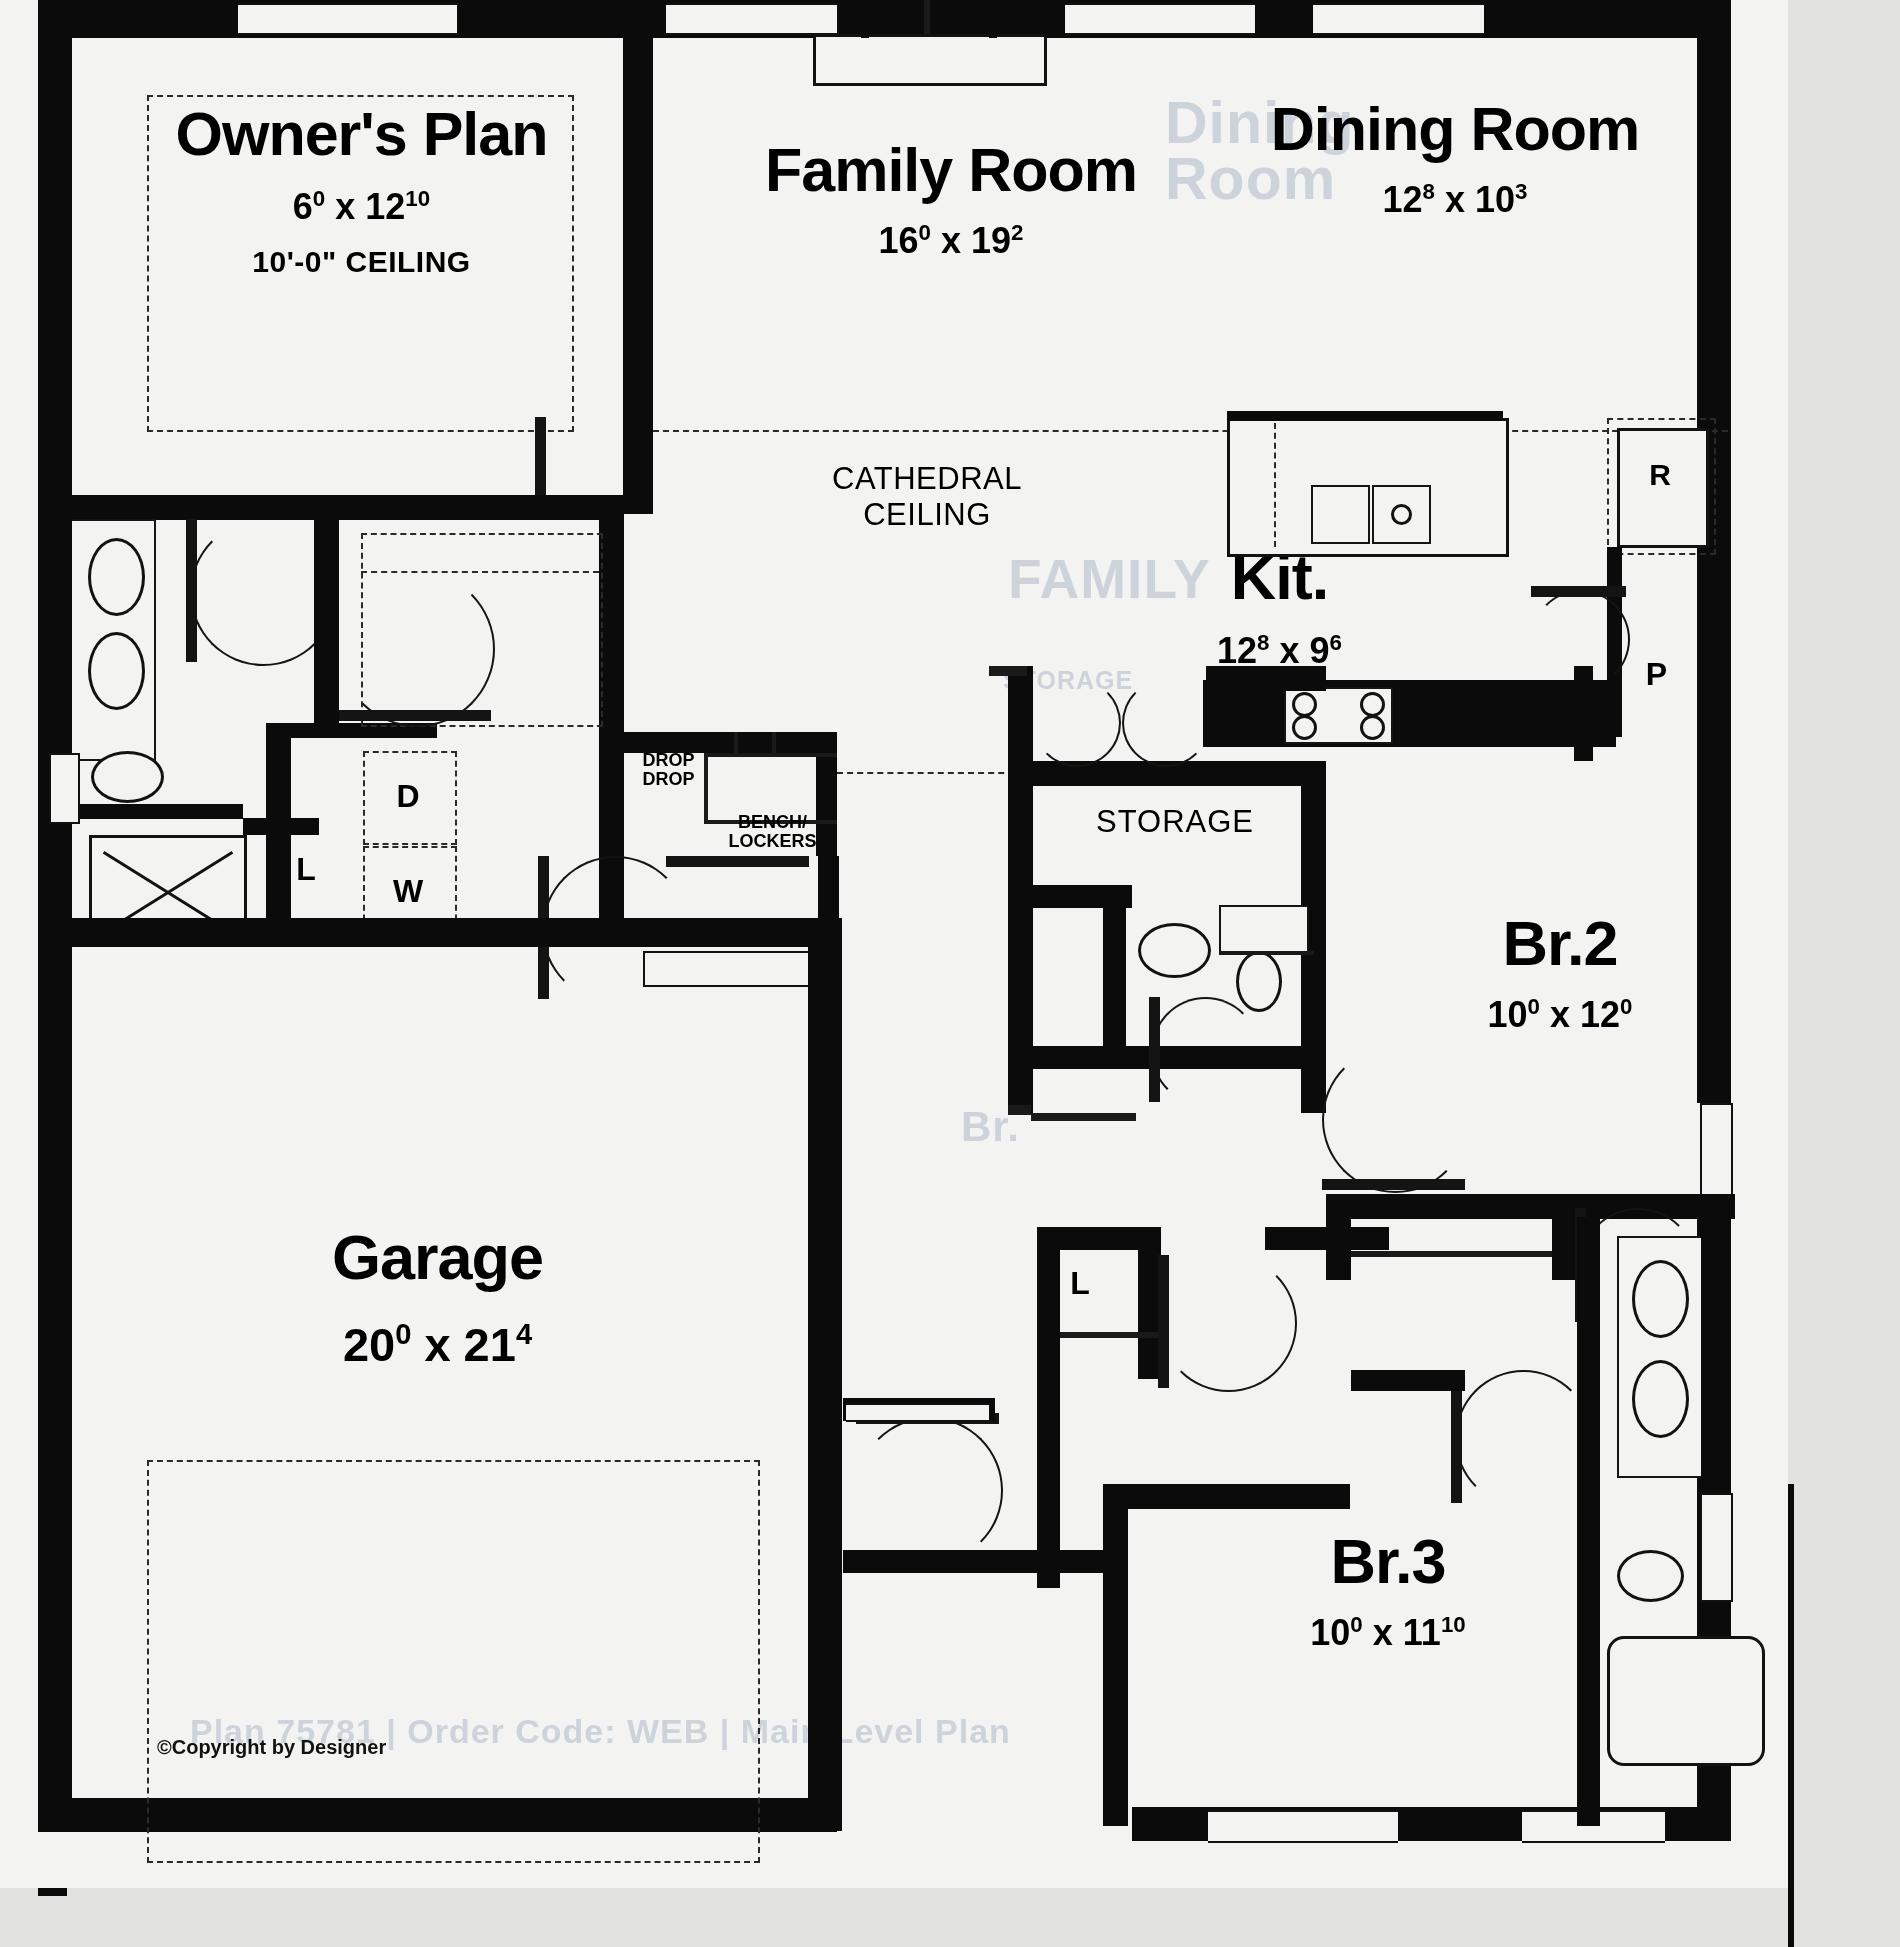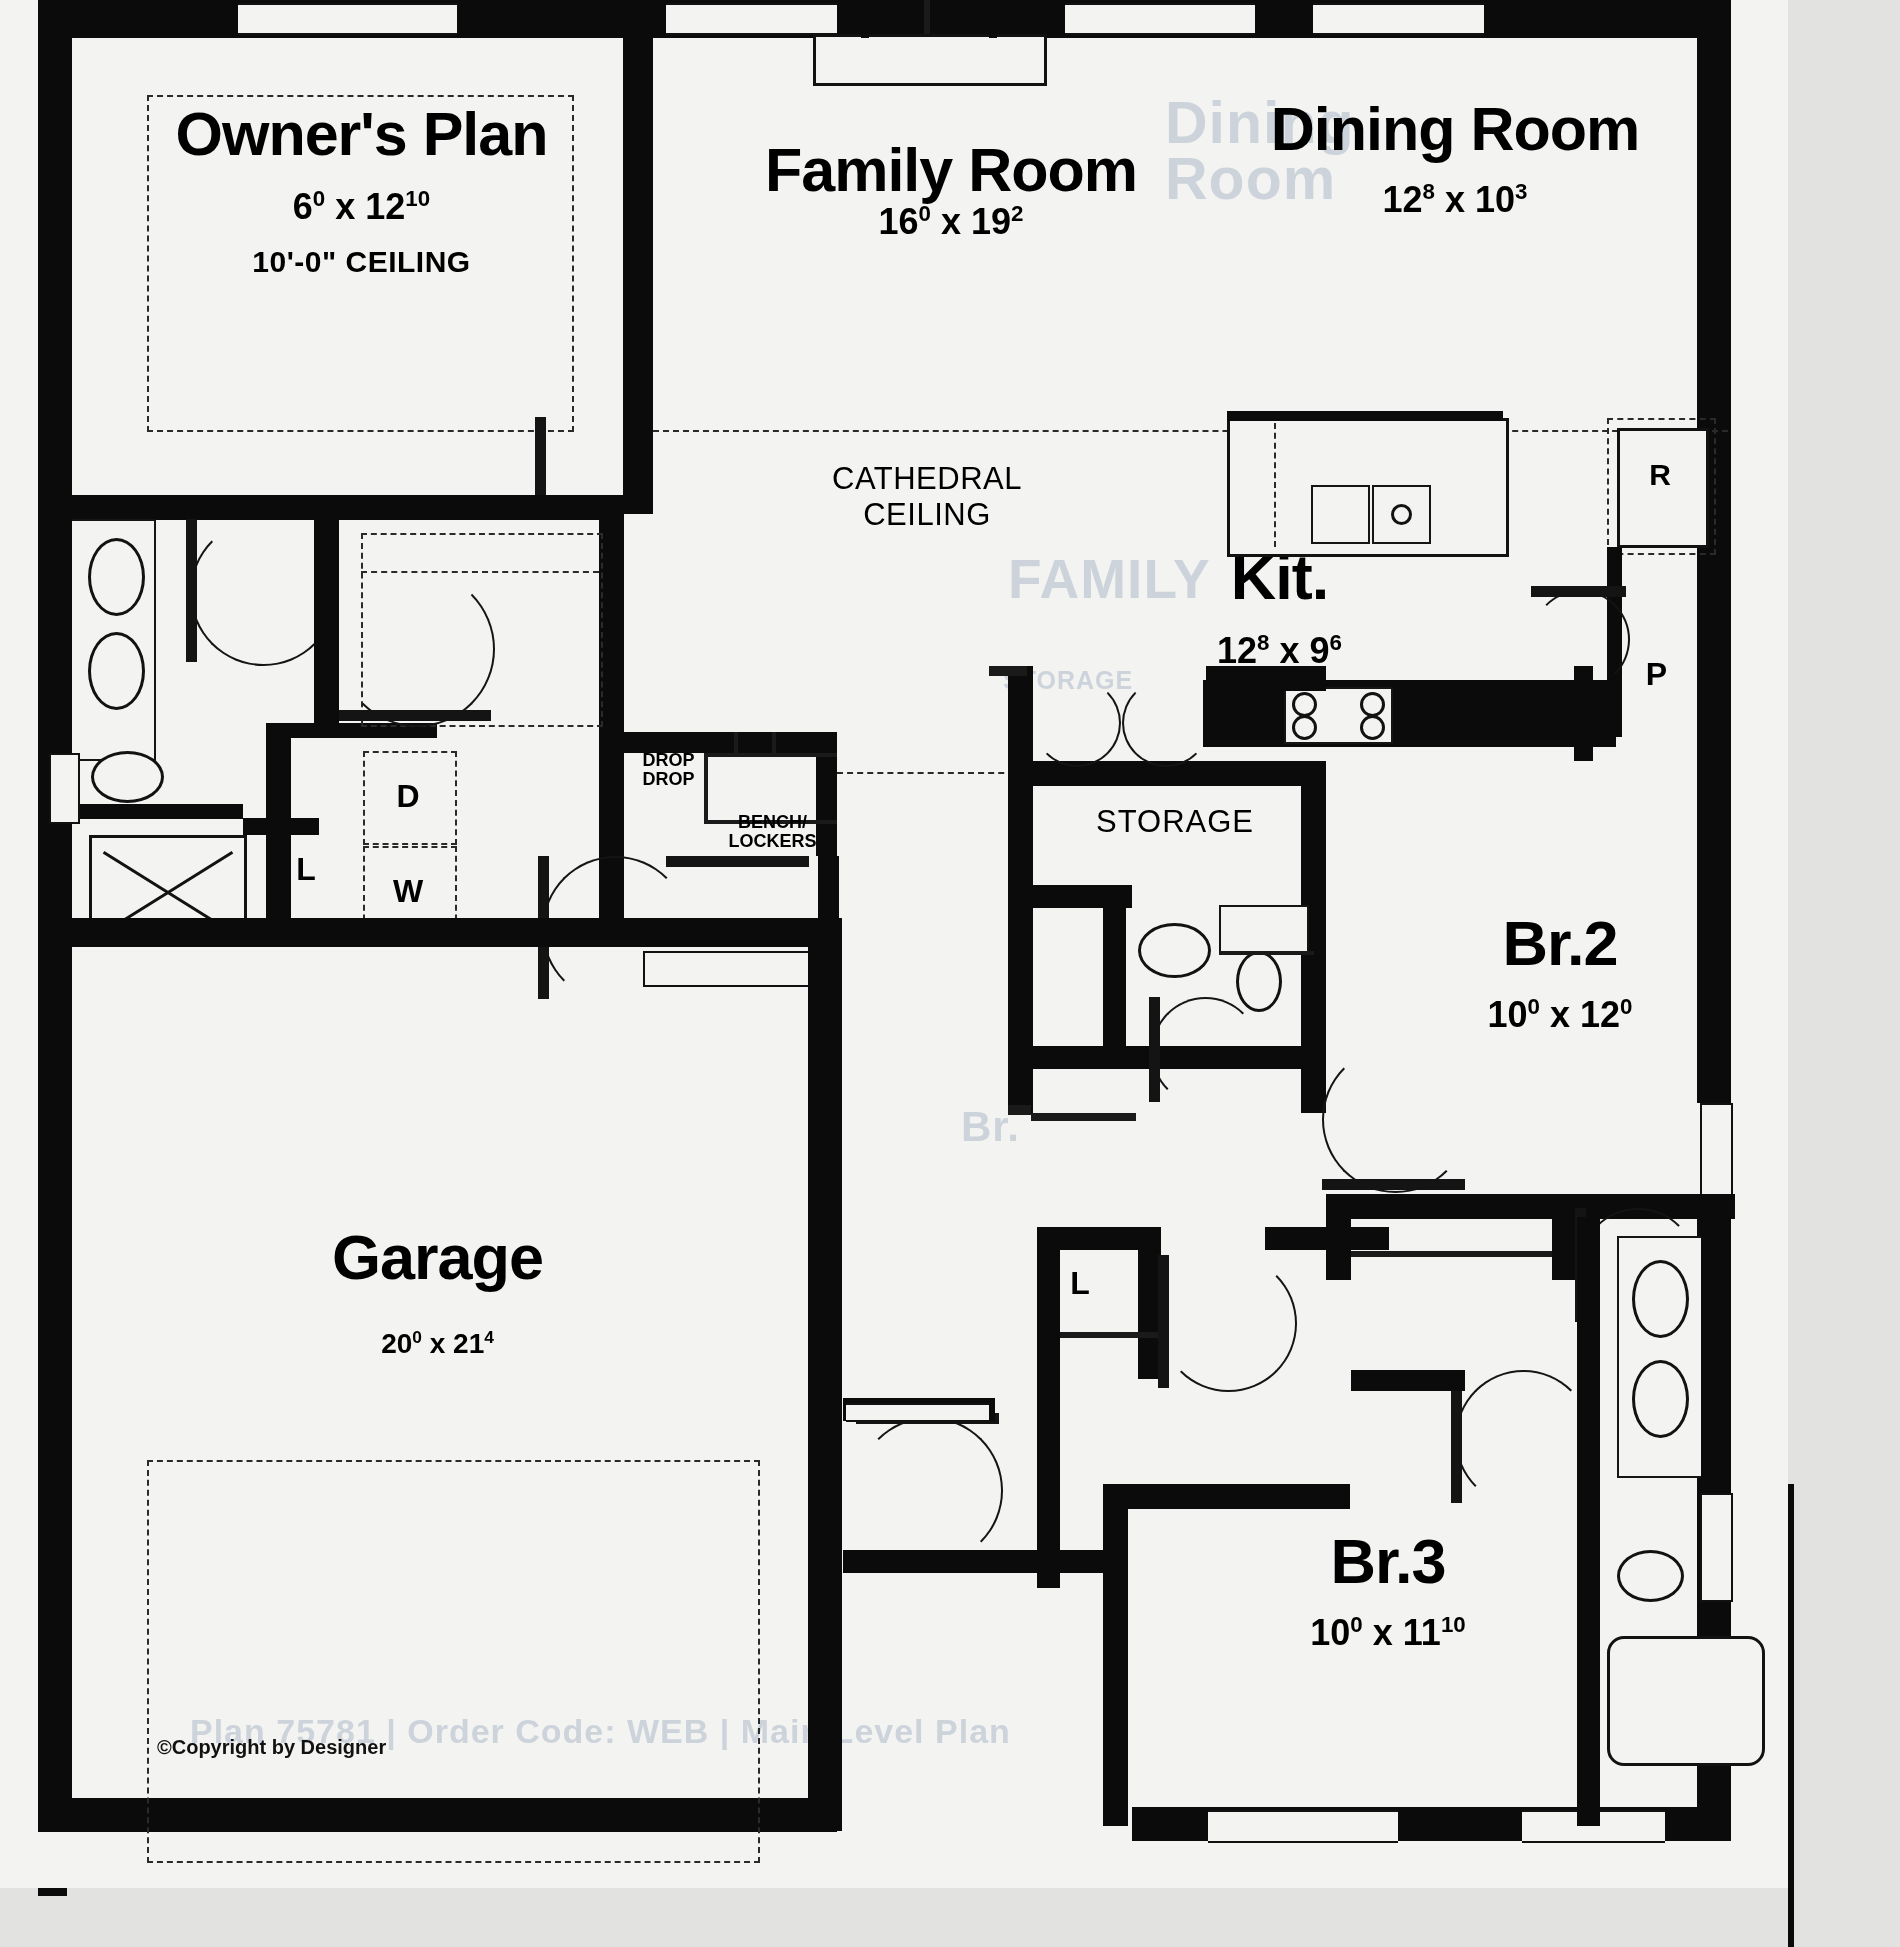--- a/index.html
+++ b/index.html
@@ -134,21 +134,21 @@
   <div class="door" style="left:339px;top:710px;width:152px;height:11.4px;"></div>
 
   <div class="dashbox" style="left:363px;top:751px;width:90px;height:90px;"></div>
   <div class="dashbox" style="left:363px;top:846px;width:90px;height:90px;"></div>
   <div class="appl" style="left:363px;top:778px;width:90px;font-size:32px;">D</div>
   <div class="appl" style="left:363px;top:873px;width:90px;font-size:32px;">W</div>
   <div class="appl" style="left:285px;top:851px;width:42px;font-size:32px;">L</div>
 
   <div class="room" style="left:742px;top:141px;width:418px;">
     <div class="name" style="font-size:61px;line-height:0.98;"><span>Family Room</span></div>
-    <div class="dim" style="font-size:36px;">
+    <div class="dim" style="font-size:36px;margin-top:19px;">
       <span>16</span><span class="sup">0</span>
       <span>x 19</span><span class="sup">2</span>
     </div>
   </div>
   <div class="lbl" style="left:770px;top:461px;width:314px;font-size:31px;line-height:1.15;letter-spacing:0.5px;">
     <span>CATHEDRAL CEILING</span>
   </div>
 
   <div class="dash" style="left:653px;top:430px;width:1075px;"></div>
   <div class="dash" style="left:837px;top:772px;width:399px;"></div>
@@ -212,21 +212,21 @@
   <div class="swing" style="left:542px;top:856px;width:143px;height:143px;border-color:transparent;border-left-color:#141414;border-top-color:#141414;"></div>
   <div class="door" style="left:538px;top:856px;width:11.4px;height:143px;"></div>
   <div class="door" style="left:666px;top:856px;width:143px;height:11.4px;"></div>
   <div class="win" style="left:643px;top:951px;width:190px;height:32px;"></div>
   <div class="w" style="left:818px;top:856px;width:21px;height:86px;"></div>
 
   <div class="w" style="left:72px;top:918px;width:770px;height:28.5px;"></div>
   <div class="w" style="left:808px;top:918px;width:34px;height:913px;"></div>
   <div class="room" style="left:238px;top:1227px;width:399px;">
     <div class="name" style="font-size:63px;line-height:0.98;"><span>Garage</span></div>
-    <div class="dim" style="font-size:28px;margin-top:38px;">
+    <div class="dim" style="font-size:47px;margin-top:28px;">
       <span>20</span><span class="sup">0</span>
       <span>x 21</span><span class="sup">4</span>
     </div>
   </div>
   <div class="dashbox" style="left:147px;top:1460px;width:609px;height:399px;"></div>
   <div class="copy" style="left:157px;top:1736px;">©Copyright by Designer</div>
 
   <div class="w" style="left:1008px;top:704px;width:25px;height:409px;"></div>
   <div class="w" style="left:1008px;top:761px;width:304px;height:25px;"></div>
   <div class="w" style="left:1301px;top:761px;width:25px;height:352px;"></div>

